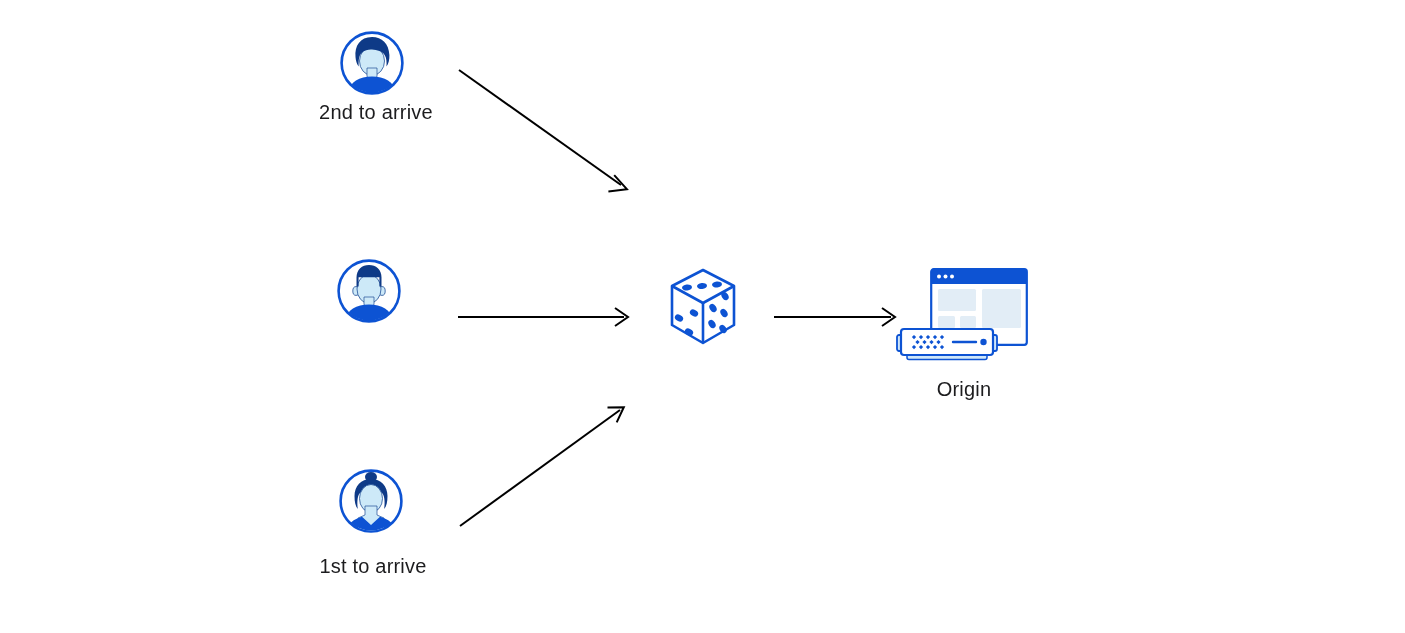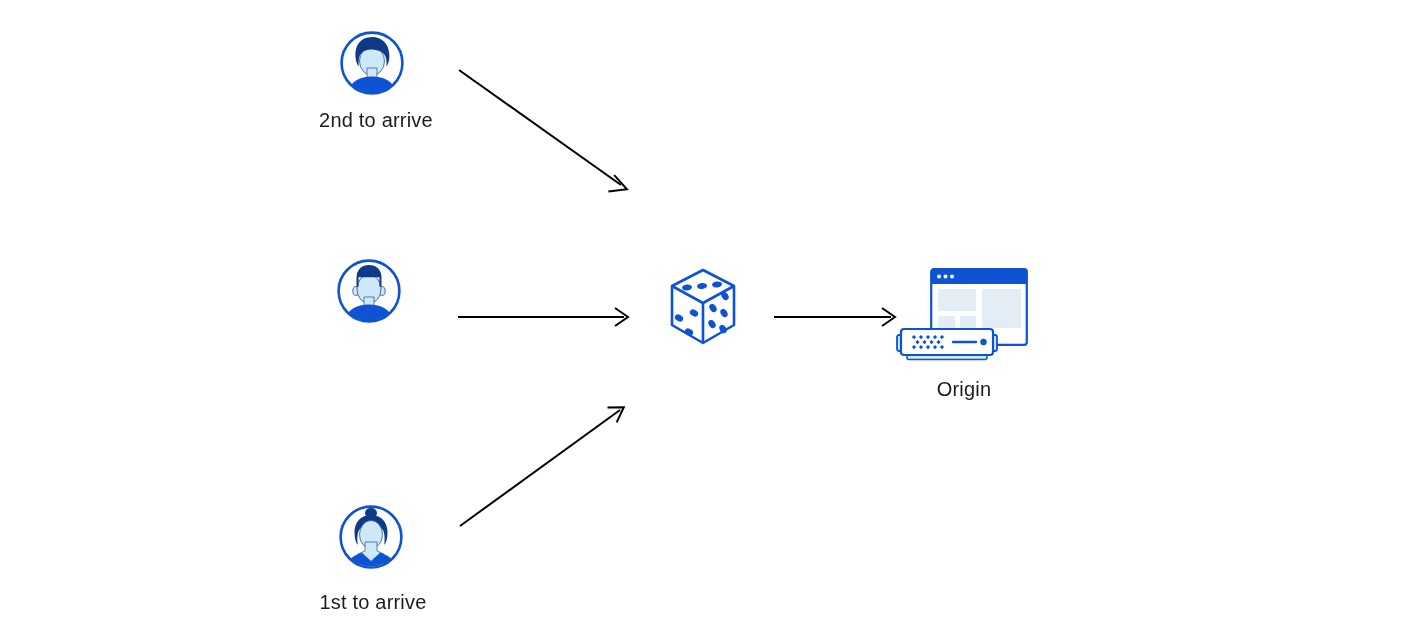--- a/index.html
+++ b/index.html
@@ -73,21 +73,21 @@
       <g clip-path="url(#clipA)">
         <ellipse class="fl-light" cx="33" cy="31" rx="12.5" ry="14.5" stroke="#1f4e96" stroke-width="0.8"></ellipse>
         <path class="fl-navy" d="M33,7 C21,7 15.5,16 16.5,27 C16.8,31 18,34.5 19.7,36.5
                  C19.5,30 20,25.5 22.5,23 C26,19.8 30,19.4 33,19.6
                  C38,19.9 43.5,21.5 45.8,25.2 C47.5,28 47.8,32 47.5,36.5
                  C49.5,34 50.6,29.5 50.4,25 C49.8,13.5 43,7 33,7 Z"></path>
         <path class="fl-light" d="M28,38 L38,38 L38,46 C38,48 36,49 33,49 C30,49 28,48 28,46 Z" stroke="#1f4e96" stroke-width="0.7"></path>
         <path class="fl-blue" d="M9,66 C9,52.5 19.5,46.5 33,46.5 C46.5,46.5 57,52.5 57,66 Z"></path>
       </g>
     </svg>
-    <div class="node-label" style="position:absolute;left:-48px;top:78px;">2nd to arrive</div>
+    <div class="node-label" style="position:absolute;left:-48px;top:70px;">2nd to arrive</div>
   </div>
 
   <div class="abs" style="left:336px;top:258px;">
     <svg width="66" height="66" viewBox="0 0 66 66">
       <defs>
           <clipPath id="clipB">
             <circle cx="33" cy="33" r="29.6"></circle>
           </clipPath>
         </defs>
       <circle class="fl-white sk-blue" cx="33" cy="33" r="30.4" stroke-width="2.6"></circle>
@@ -96,21 +96,21 @@
         <ellipse class="fl-light" cx="46" cy="33" rx="3.2" ry="4.4" stroke="#1f4e96" stroke-width="0.8"></ellipse>
         <ellipse class="fl-light" cx="33" cy="31" rx="12" ry="14.5" stroke="#1f4e96" stroke-width="0.8"></ellipse>
         <path class="fl-navy" d="M20.5,28.5 L20.5,19.5 C20.5,11.5 26,7 33,7 C40,7 45.5,11.5 45.5,19.5
                  L45.5,28.5 L43.4,28.5 L43.4,19.3 L22.6,19.3 L22.6,28.5 Z"></path>
         <path class="fl-light" d="M28,39 L38,39 L38,46 C38,48 36,49 33,49 C30,49 28,48 28,46 Z" stroke="#1f4e96" stroke-width="0.7"></path>
         <path class="fl-blue" d="M9,66 C9,52.5 19.5,46.5 33,46.5 C46.5,46.5 57,52.5 57,66 Z"></path>
       </g>
     </svg>
   </div>
 
-  <div class="abs" style="left:338px;top:504px;">
+  <div class="abs" style="left:338px;top:468px;">
     <svg width="66" height="66" viewBox="0 0 66 66">
       <defs>
           <clipPath id="clipC">
             <circle cx="33" cy="33" r="29.6"></circle>
           </clipPath>
         </defs>
       <circle class="fl-white sk-blue" cx="33" cy="33" r="30.4" stroke-width="2.6"></circle>
       <g clip-path="url(#clipC)">
         <ellipse class="fl-navy" cx="33" cy="9" rx="6" ry="5"></ellipse>
         <path class="fl-navy" d="M33,11 C23,11 16.5,18 16.5,28 C16.5,34 17.5,38.5 19.8,41

